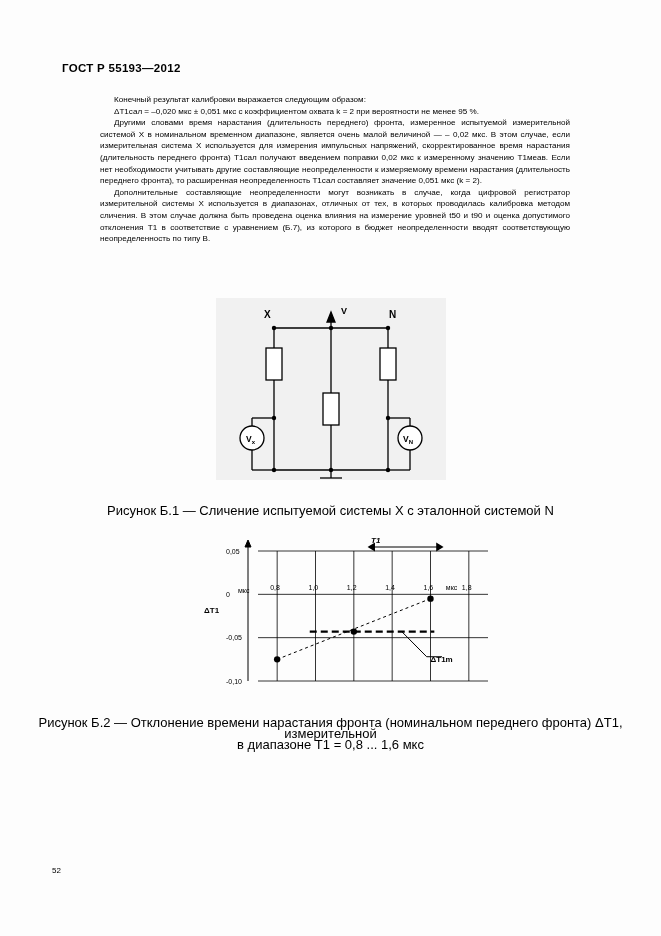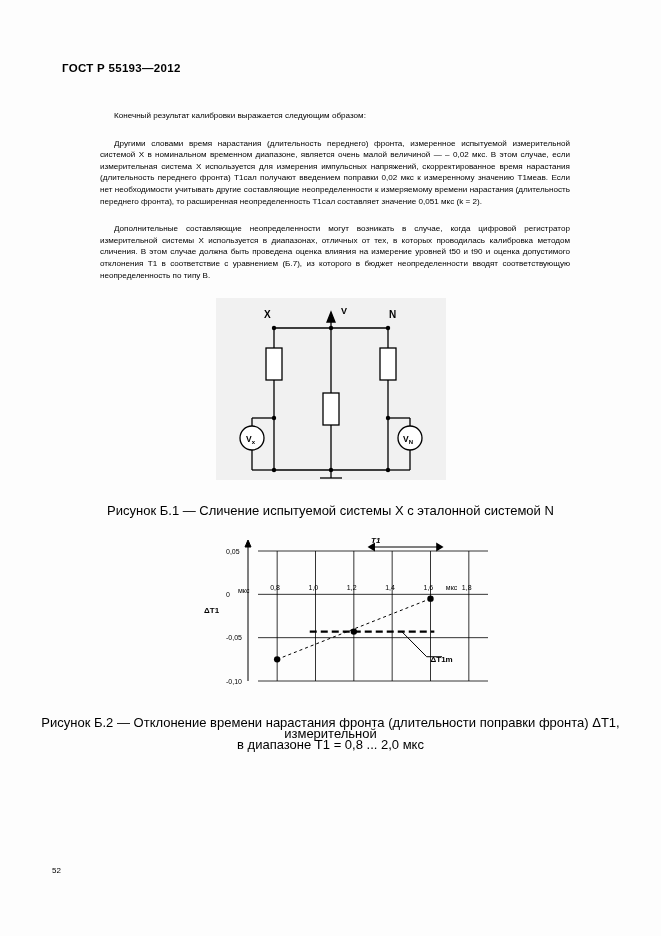--- a/index.html
+++ b/index.html
@@ -32,21 +32,21 @@
   .body-text {
     position: absolute;
     left: 100px;
     top: 94px;
     width: 470px;
     font-size: 8.1px;
     line-height: 11.6px;
     text-align: justify;
   }
   .body-text p {
-    margin: 16px 0 0 0;
+    margin: 0 0 0 0;
     text-indent: 14px;
   }
   .body-text p.noindent {
     text-indent: 0;
   }
   .figure1-wrap {
     position: absolute;
     left: 216px;
     top: 298px;
     width: 230px;
@@ -82,20 +82,21 @@
 </style>
 </head>
 <body>
 
 <div class="page">
 
   <div class="header">ГОСТ Р 55193—2012</div>
 
   <div class="body-text">
     <p class="noindent" style="text-indent:14px;">Конечный результат калибровки выражается следующим образом:</p>
+    <p class="noindent" style="text-indent:14px;">ΔT1сал = –0,020 мкс ± 0,051 мкс с коэффициентом охвата k = 2 при вероятности не менее 95 %.</p>
     <p>Другими словами время нарастания (длительность переднего) фронта, измеренное испытуемой измерительной системой X в номинальном временном диапазоне, является очень малой величиной — – 0,02 мкс. В этом случае, если измерительная система X используется для измерения импульсных напряжений, скорректированное время нарастания (длительность переднего фронта) T1сал получают введением поправки 0,02 мкс к измеренному значению T1меав. Если нет необходимости учитывать другие составляющие неопределенности к измеряемому времени нарастания (длительность переднего фронта), то расширенная неопределенность T1сал составляет значение 0,051 мкс (k = 2).</p>
     <p>Дополнительные составляющие неопределенности могут возникать в случае, когда цифровой регистратор измерительной системы X используется в диапазонах, отличных от тех, в которых проводилась калибровка методом сличения. В этом случае должна быть проведена оценка влияния на измерение уровней t50 и t90 и оценка допустимого отклонения T1 в соответствие с уравнением (Б.7), из которого в бюджет неопределенности вводят соответствующую неопределенность по типу B.</p>
   </div>
 
   <div class="figure1-wrap">
     <svg width="230" height="182" viewBox="0 0 230 182">
       <g stroke="#000" stroke-width="1.3" fill="none">
 
         <line x1="115" y1="20" x2="115" y2="30"></line>
 
@@ -205,18 +206,18 @@
           <text x="4" y="78.4" font-size="8" font-weight="bold">ΔT1</text>
           <text x="38" y="57.599999999999994" font-size="7">мкс</text>
           <text x="245.83333333333334" y="55.33333333333333" font-size="7">мкс</text>
           <text x="171.08333333333337" y="8" font-size="8" font-style="italic" font-weight="bold">T1</text>
           <text x="230.50000000000003" y="126.93333333333332" font-size="8" font-weight="bold">ΔT1m</text>
         </g>
     </svg>
   </div>
 
   <div class="caption cap2">
-    <div>Рисунок Б.2 — Отклонение времени нарастания фронта (длительности поправки фронта) ΔT1, измерительной</div>
-    <div>в диапазоне T1 = 0,8 ... 2,0 мкс</div>
+    <div>Рисунок Б.2 — Отклонение времени нарастания фронта (номинальном переднего фронта) ΔT1, измерительной</div>
+    <div>в диапазоне T1 = 0,8 ... 1,6 мкс</div>
   </div>
 
   <div class="pagenum">52</div>
 </div>
 
 </body></html>

